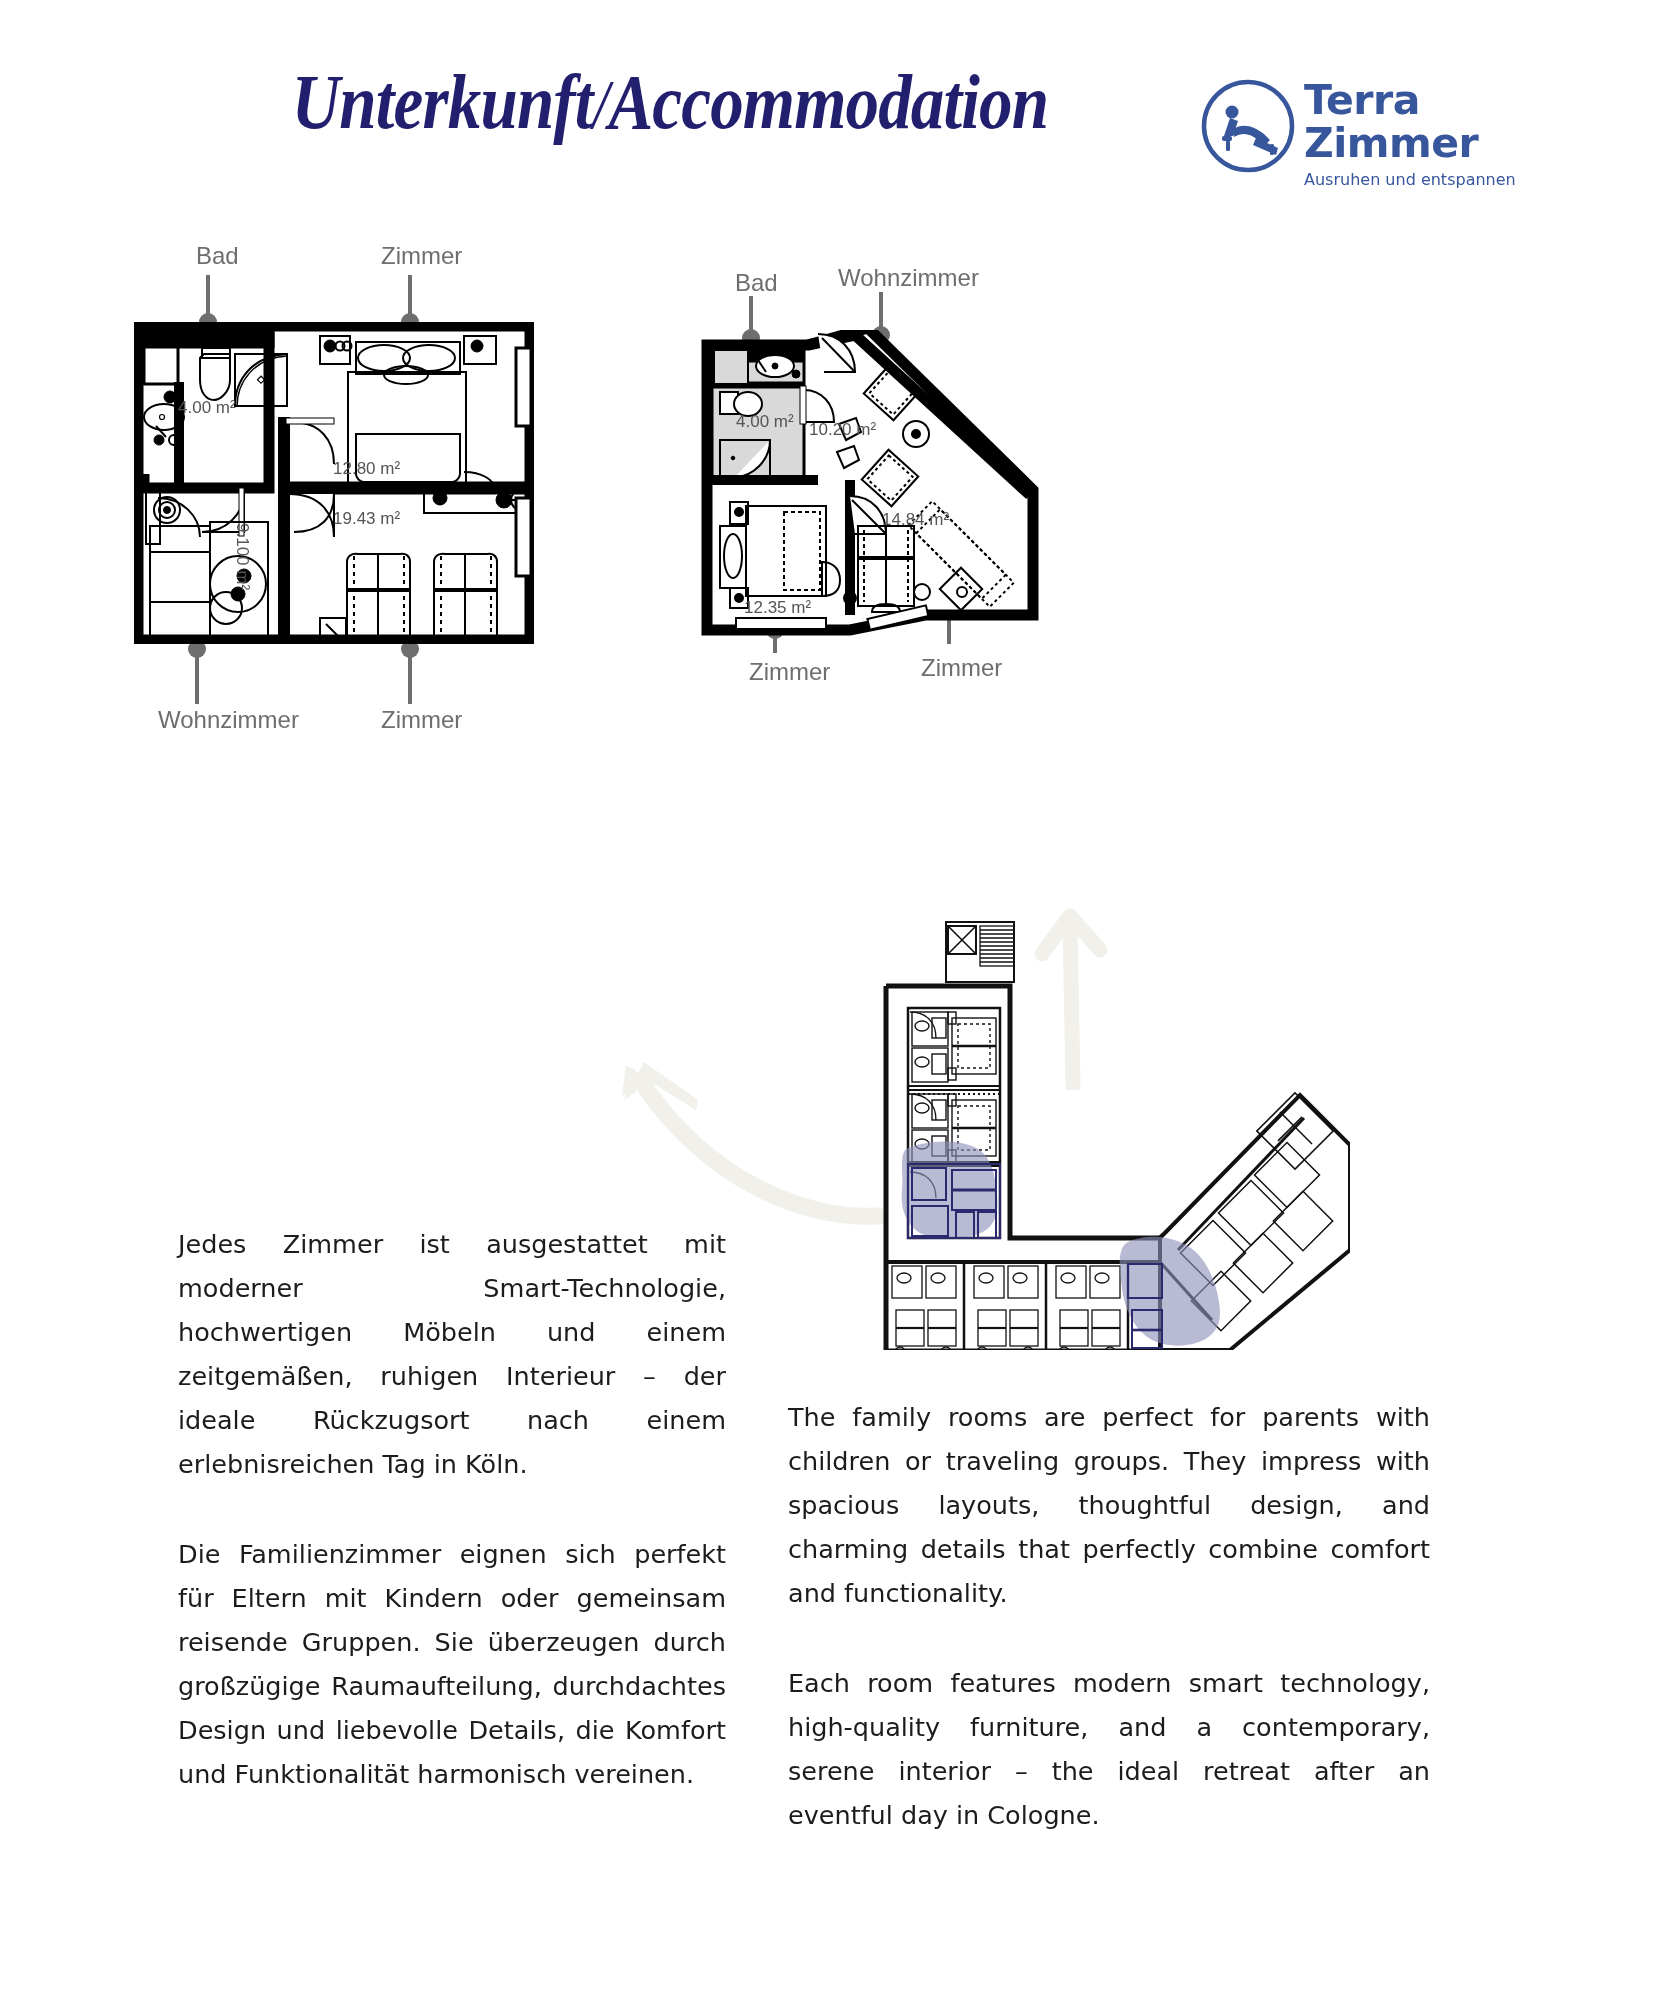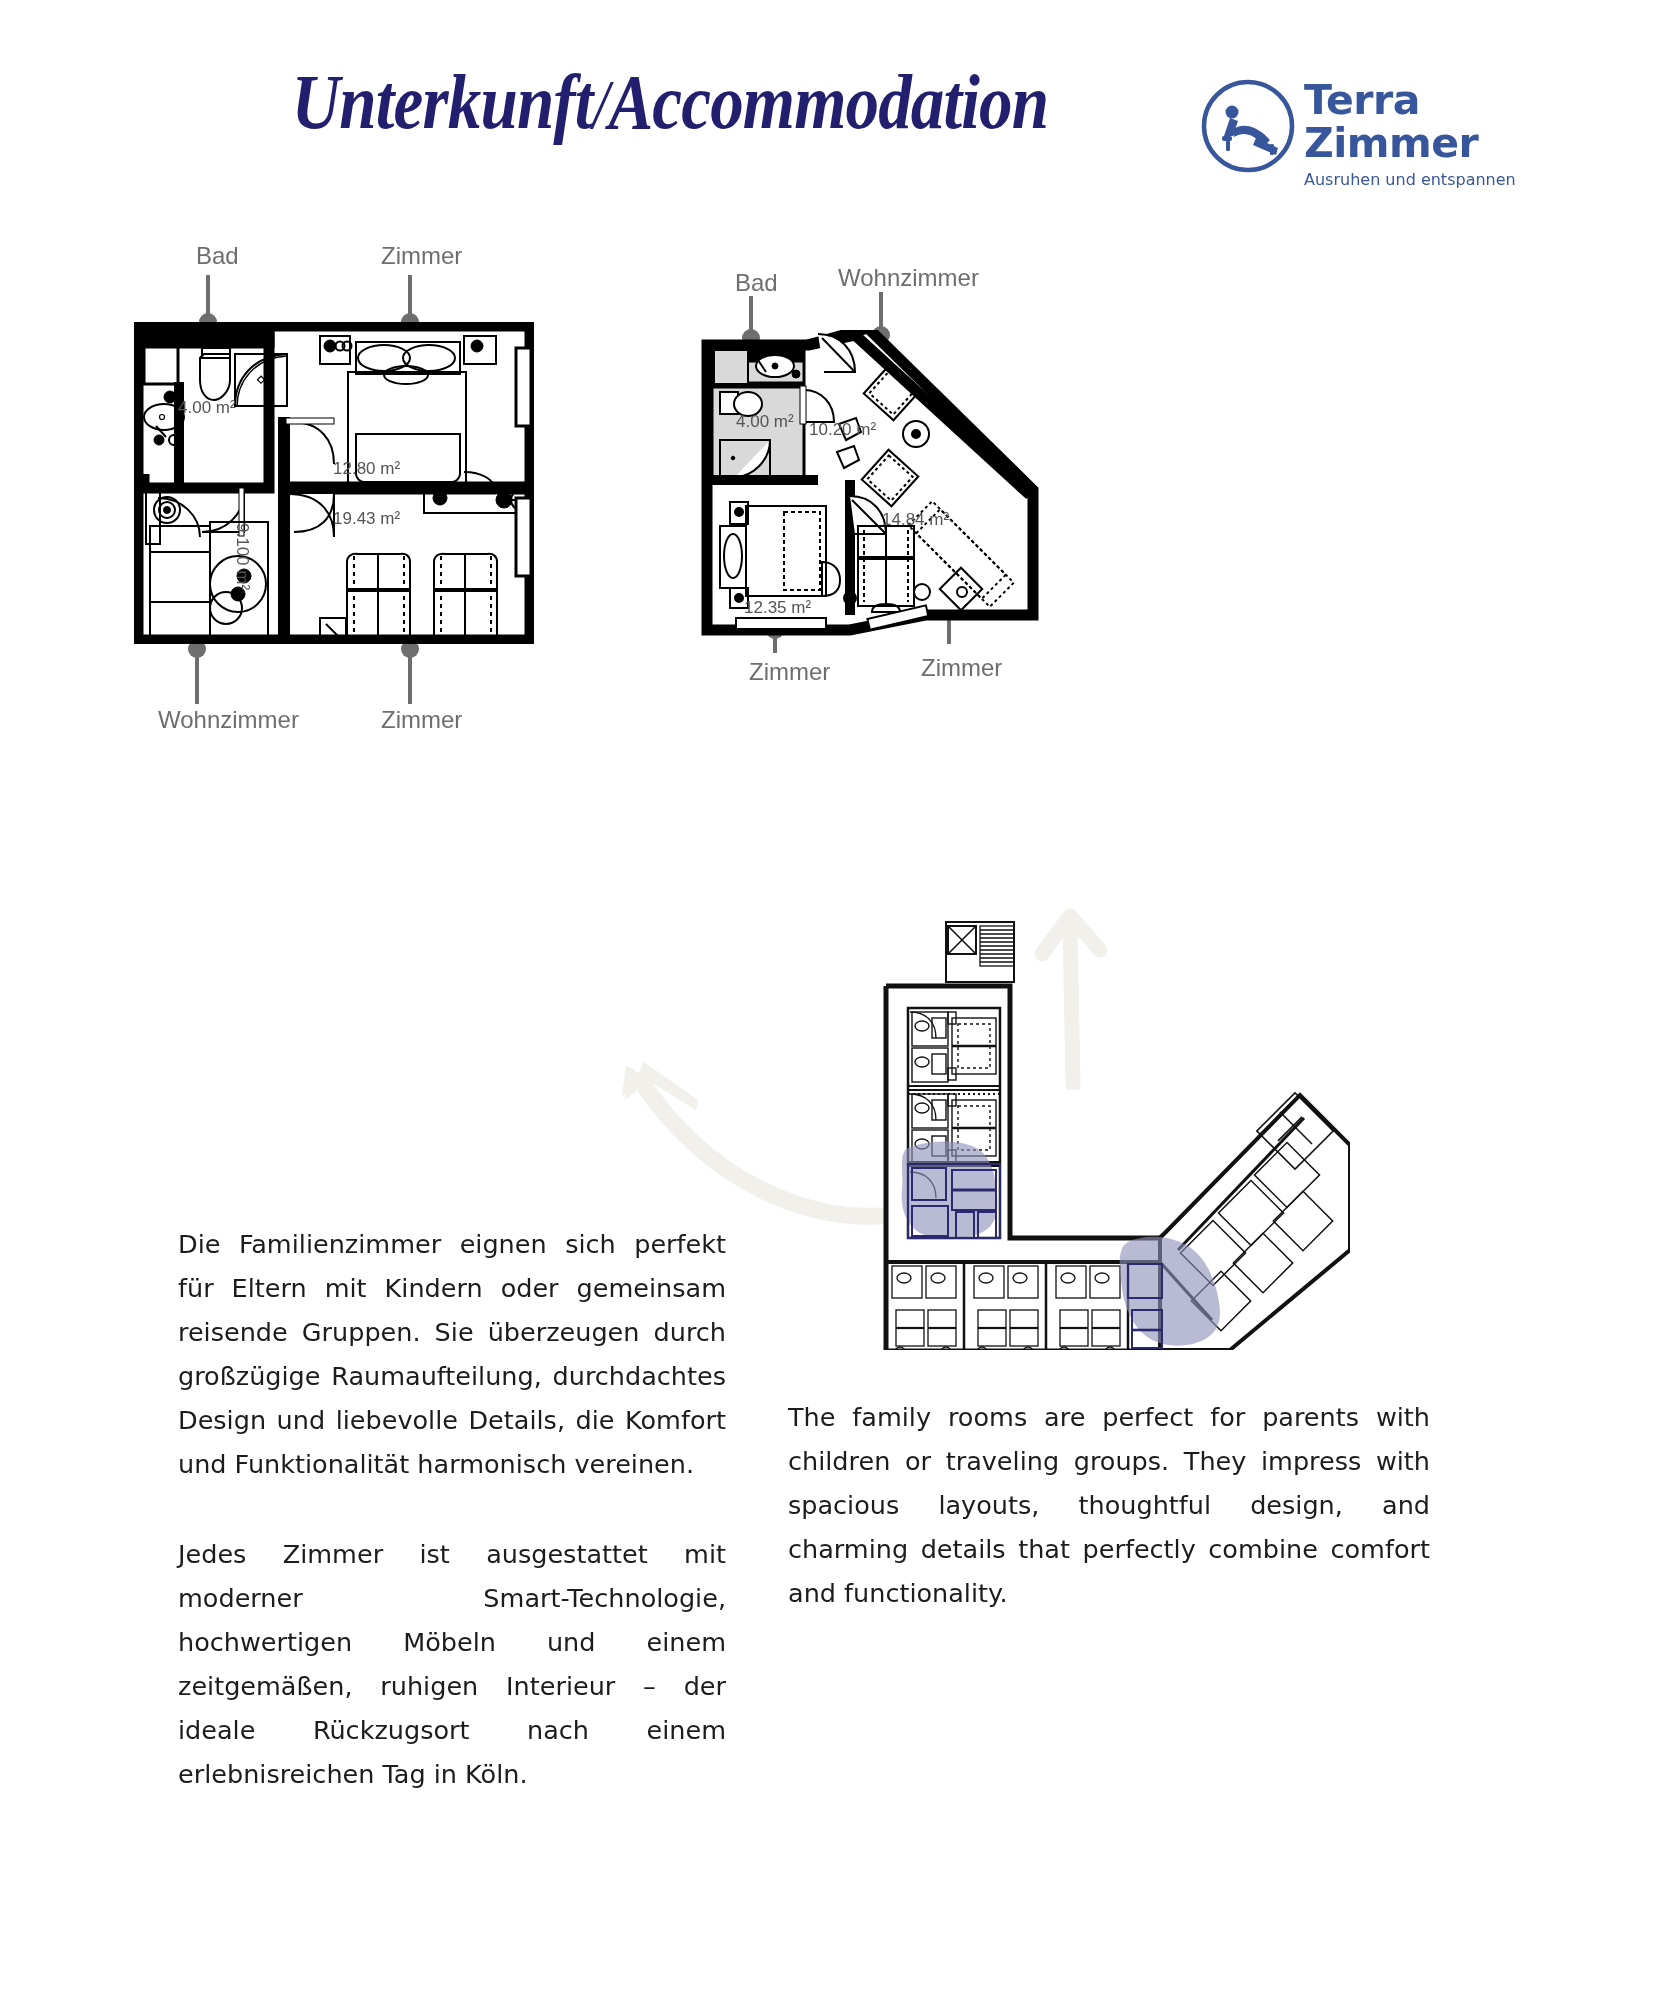--- a/index.html
+++ b/index.html
@@ -504,20 +504,21 @@
         <rect x="96" y="322" width="18" height="26"></rect>
         <rect x="118" y="322" width="18" height="26"></rect>
         <rect x="268" y="374" width="34" height="34"></rect>
         <rect x="272" y="420" width="30" height="38"></rect>
         <path d="M272 440 L302 440" stroke-width="2.6"></path>
       </g>
     </svg>
   </div>
 
   <div class="textcol" id="text-de">
+    <p>Jedes Zimmer ist ausgestattet mit moderner Smart-Technologie, hochwertigen Möbeln und einem zeitgemäßen, ruhigen Interieur – der ideale Rückzugsort nach einem erlebnisreichen Tag in Köln.</p>
     <p>Die Familienzimmer eignen sich perfekt für Eltern mit Kindern oder gemeinsam reisende Gruppen. Sie überzeugen durch großzügige Raumaufteilung, durchdachtes Design und liebevolle Details, die Komfort und Funktionalität harmonisch vereinen.</p>
-    <p>Jedes Zimmer ist ausgestattet mit moderner Smart-Technologie, hochwertigen Möbeln und einem zeitgemäßen, ruhigen Interieur – der ideale Rückzugsort nach einem erlebnisreichen Tag in Köln.</p>
   </div>
   <div class="textcol" id="text-en">
     <p>The family rooms are perfect for parents with children or traveling groups. They impress with spacious layouts, thoughtful design, and charming details that perfectly combine comfort and functionality.</p>
+    <p>Each room features modern smart technology, high-quality furniture, and a contemporary, serene interior – the ideal retreat after an eventful day in Cologne.</p>
   </div>
 
 </div>
 
 </body></html>

